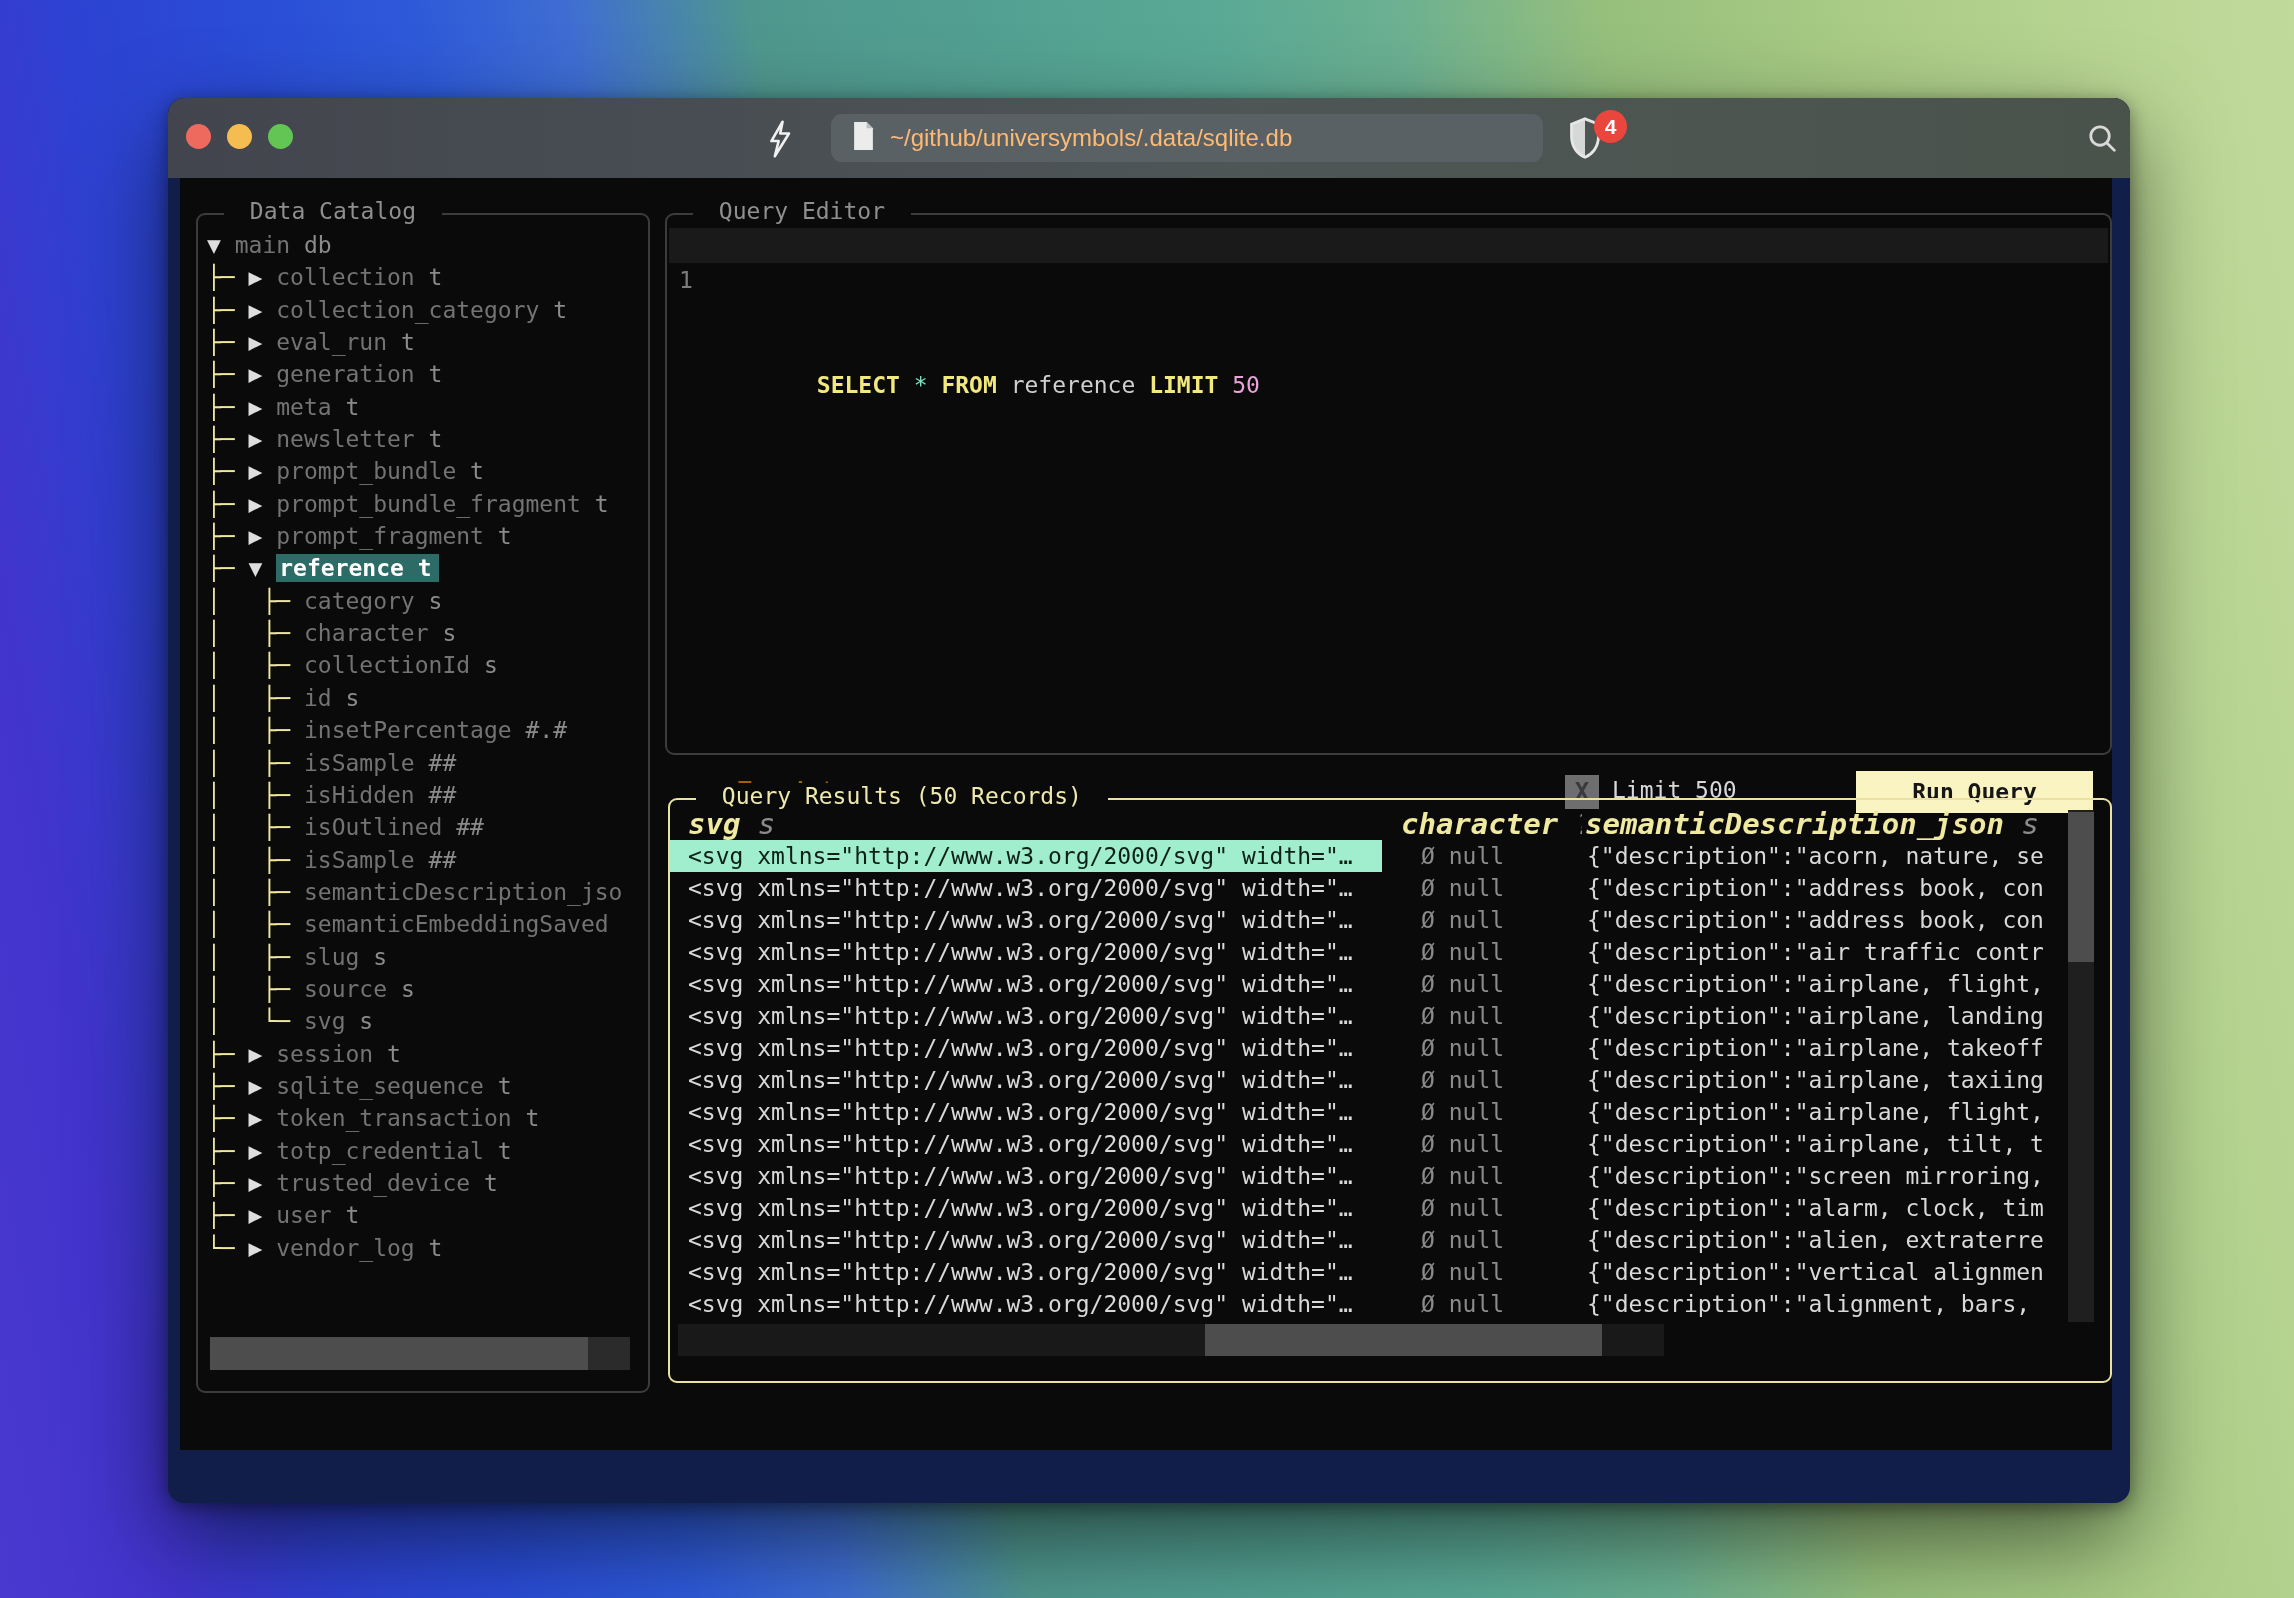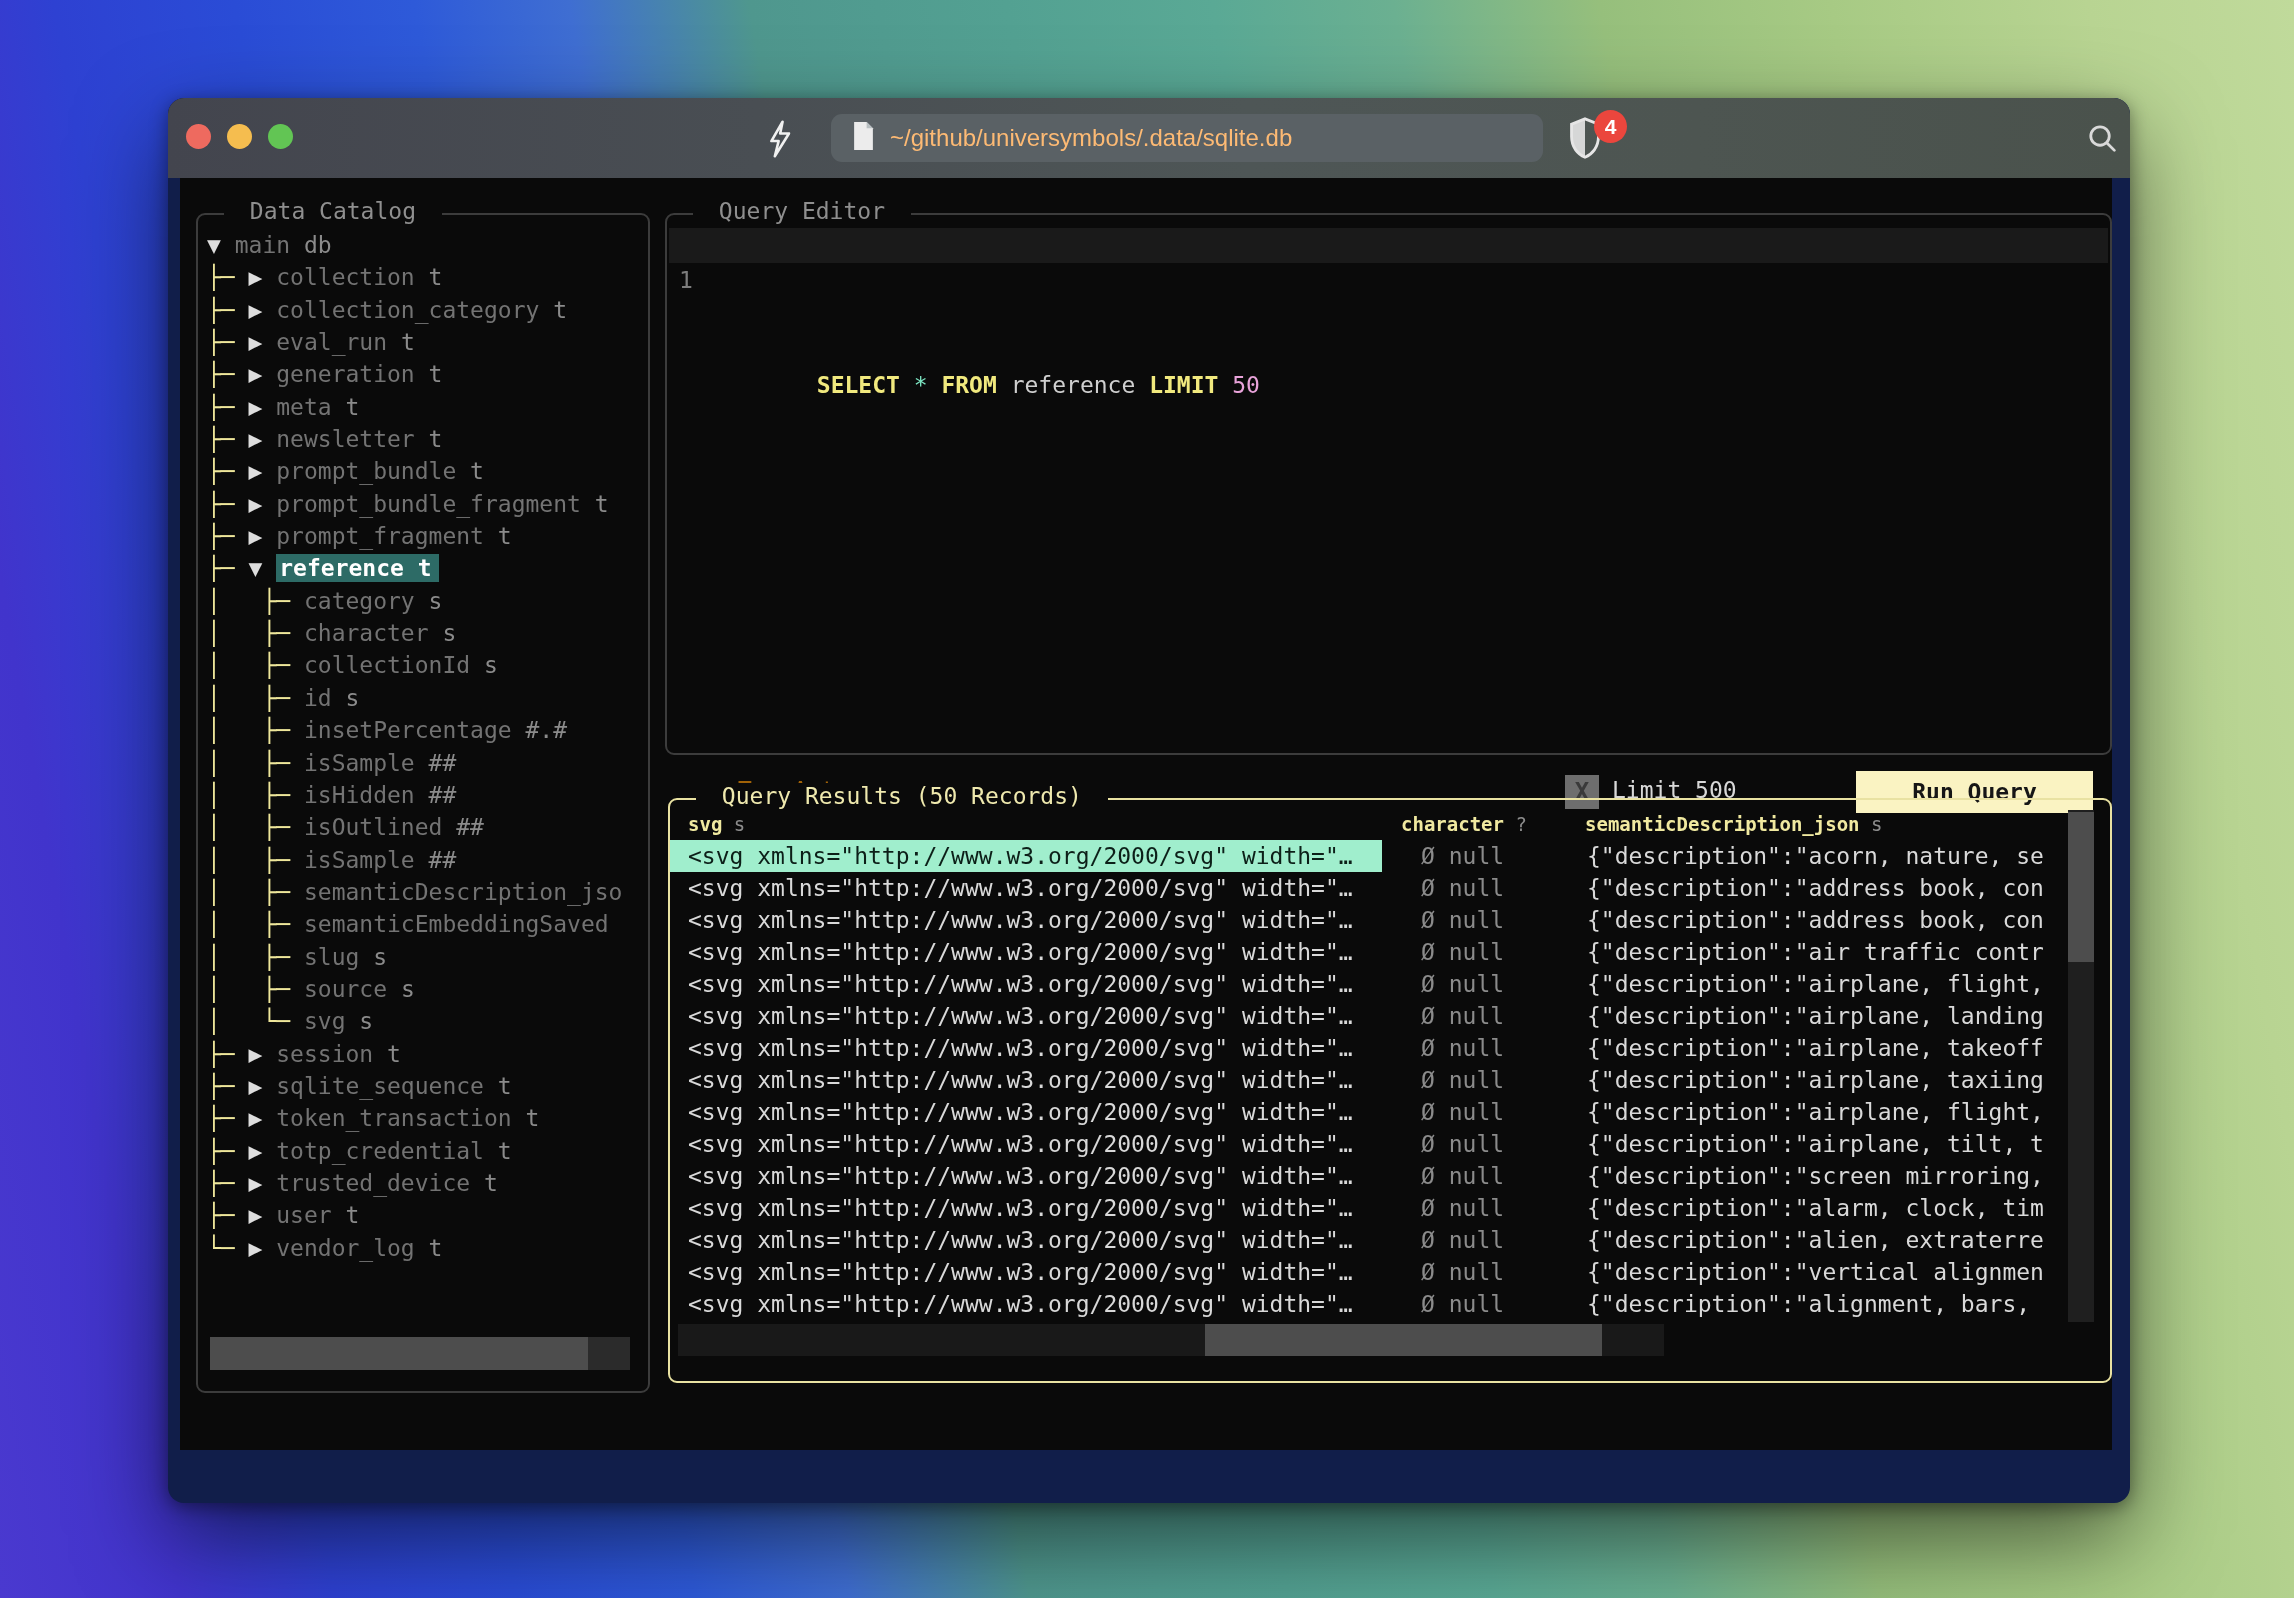--- a/index.html
+++ b/index.html
@@ -86,21 +86,21 @@
   }
   .limit-lbl{ position:absolute; left:1432px; top:599px; font-size:23px; color:#d8d8d8; white-space:pre; }
   .run-btn{
     position:absolute; left:1676px; top:593px; width:237px; height:42px;
     background:#faf3c2; color:#161616; font-family:"DejaVu Sans Mono", monospace;
     font-size:23px; font-weight:bold; text-align:center; line-height:42px; border:none;
   }
   
   .results{ left:488px; top:620px; width:1444px; height:585px; border-color:#e9e2a2; }
   .results .panel-label{ color:#efe9ae; }
-  .grid-head{ position:absolute; left:0; top:8px; width:100%; display:flex; font-size:19px; line-height:32px; white-space:pre; }
+  .grid-head{ position:absolute; left:0; top:8px; width:100%; display:flex; font-size:29px; line-height:32px; white-space:pre;font-style:italic; }
   .grid-row{ display:flex; font-size:23px; line-height:32px; white-space:pre; height:32px; }
   .rows{ position:absolute; left:0; top:40px; width:100%; }
   .c-svg{ width:712px; padding-left:18px; overflow:hidden; flex:none; }
   .c-chr{ width:200px; padding-left:39px; overflow:hidden; flex:none; }
   .c-json{ width:506px; padding-left:5px; overflow:hidden; flex:none; }
   .grid-head .c-chr{ padding-left:19px; }
   .grid-head .c-json{ padding-left:3px; }
   .hd-name{ color:#f0e9a0; font-weight:bold; }
   .hd-type{ color:#8b8b8b; }
   .grid-row .c-svg{ color:#d9d9d9; }

